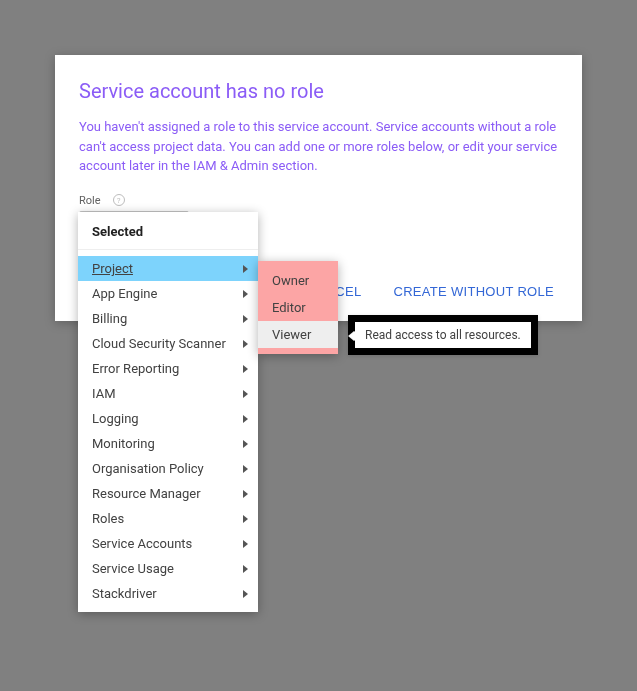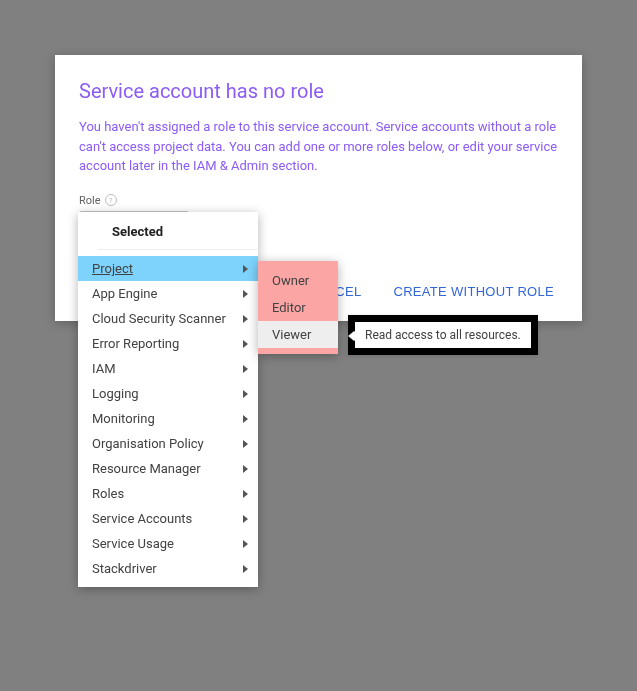--- a/index.html
+++ b/index.html
@@ -31,21 +31,21 @@
     line-height: 1.5;
     color: #8b5cf6;
     margin-bottom: 18px;
   }
   .field-label {
     font-size: 11px;
     color: #616161;
     margin-bottom: 4px;
     display: flex;
     align-items: center;
-    gap: 4px;
+    gap: 12px;
   }
   .help-icon {
     width: 12px;
     height: 12px;
     border: 1px solid #bdbdbd;
     border-radius: 50%;
     display: inline-flex;
     align-items: center;
     justify-content: center;
     font-size: 8px;
@@ -96,21 +96,20 @@
     box-shadow: 0 2px 10px rgba(0,0,0,0.3);
     padding-bottom: 6px;
     z-index: 10;
   }
   .menu-header {
     font-size: 13px;
     font-weight: 700;
     color: #212121;
     padding: 12px 14px 10px 14px;
     border-bottom: 1px solid #eee;
-    margin-left: 20px;
   }
   .menu-list { list-style: none; padding-top: 6px; }
   .menu-item {
     display: flex;
     align-items: center;
     justify-content: space-between;
     padding: 5px 10px 5px 14px;
     font-size: 13px;
     color: #424242;
     cursor: pointer;
@@ -191,20 +190,24 @@
   <ul class="menu-list">
     <li class="menu-item hover">
       <span>Project</span>
       <span class="chev"></span>
     </li>
     <li class="menu-item">
       <span>App Engine</span>
       <span class="chev"></span>
     </li>
     <li class="menu-item">
+      <span>Billing</span>
+      <span class="chev"></span>
+    </li>
+    <li class="menu-item">
       <span>Cloud Security Scanner</span>
       <span class="chev"></span>
     </li>
     <li class="menu-item">
       <span>Error Reporting</span>
       <span class="chev"></span>
     </li>
     <li class="menu-item">
       <span>IAM</span>
       <span class="chev"></span>

